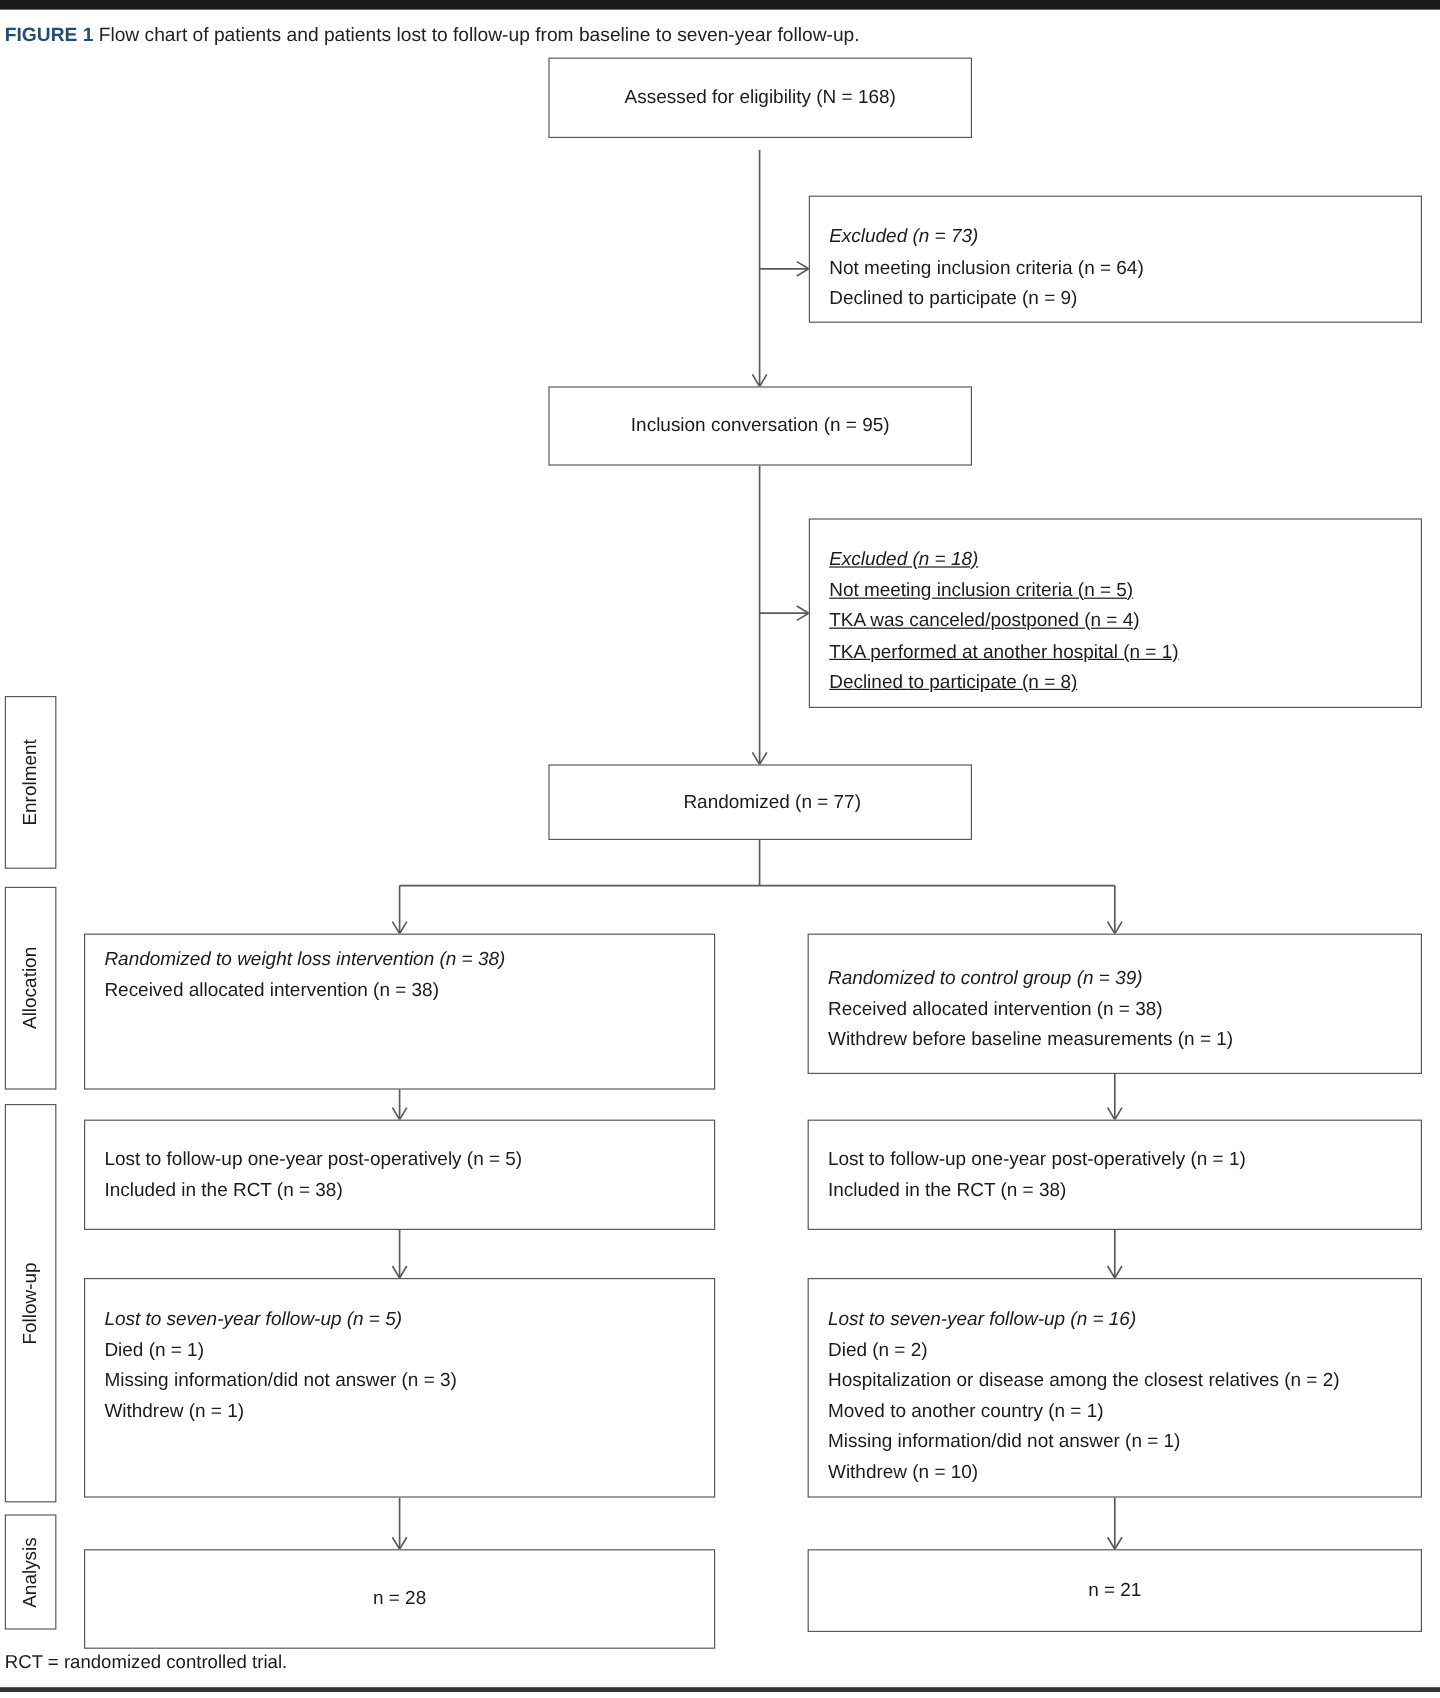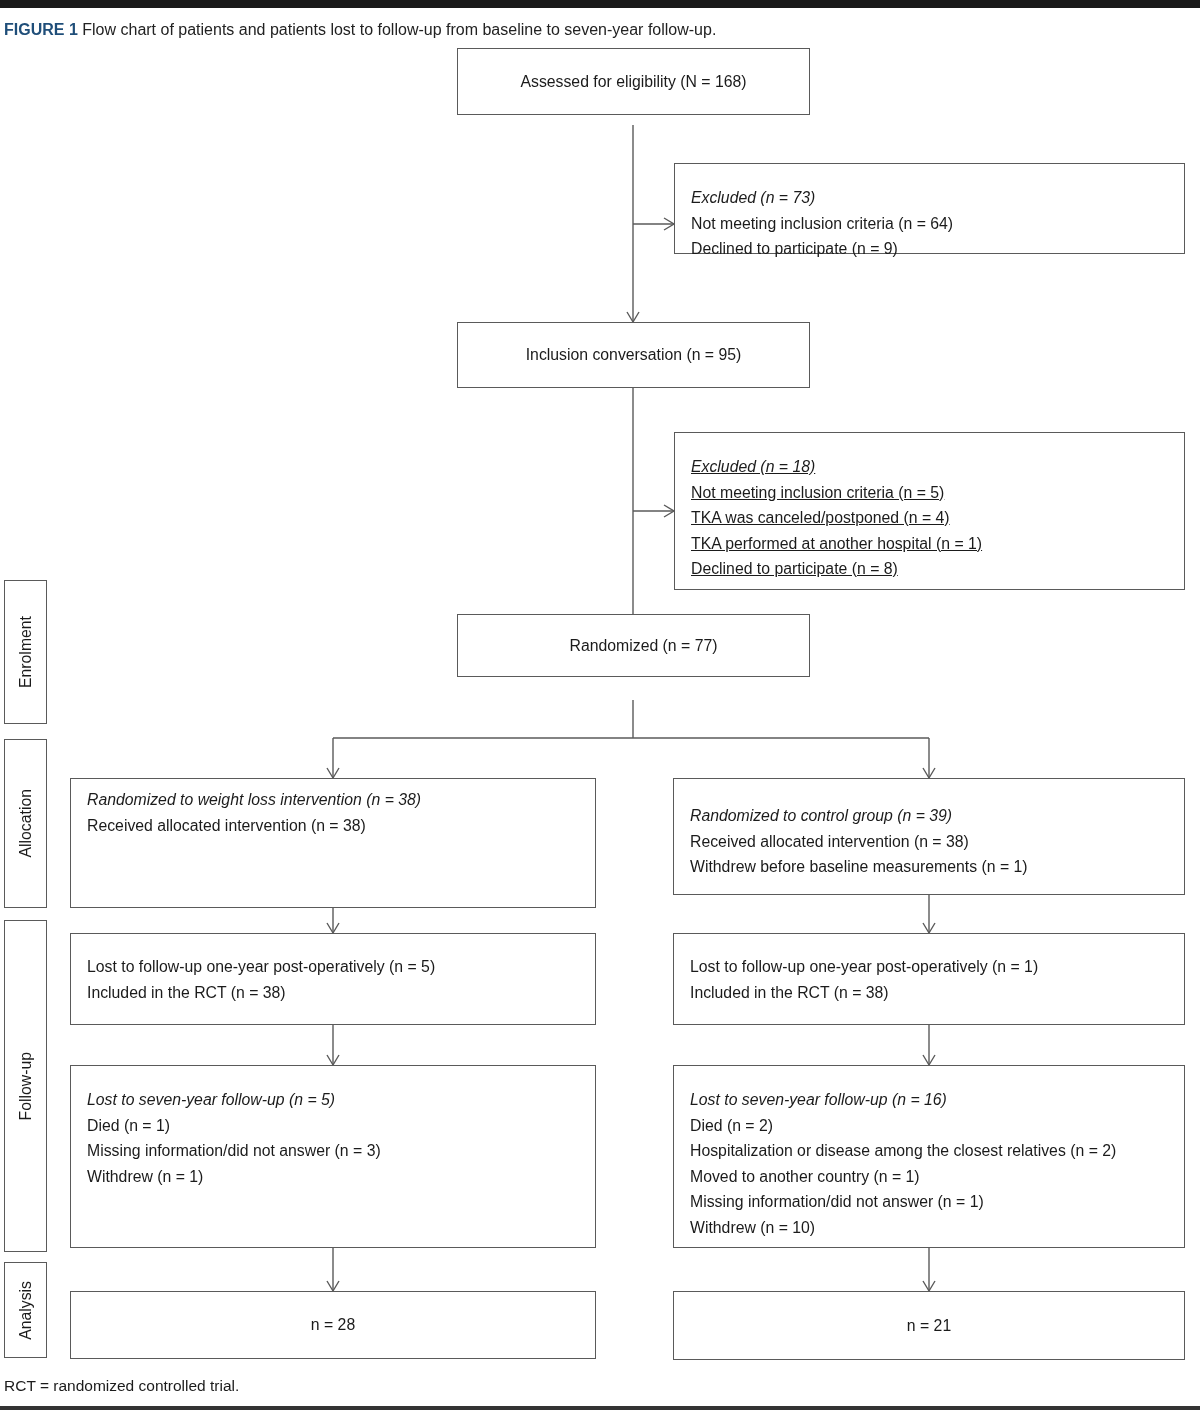--- a/index.html
+++ b/index.html
@@ -107,39 +107,39 @@
     <span>Follow-up</span>
   </div>
   <div class="sidelabel" style="left:4px; top:1262px; width:43px; height:96px;">
     <span>Analysis</span>
   </div>
 
   <div class="box center" style="left:457px; top:48px; width:353px; height:67px;">
     <div class="line">Assessed for eligibility (N = 168)</div>
   </div>
 
-  <div class="box multi" style="left:674px; top:163px; width:511px; height:91px;">
+  <div class="box multi" style="left:674px; top:163px; width:511px; height:106px;">
     <div class="line em">Excluded (n = 73)</div>
     <div class="line">Not meeting inclusion criteria (n = 64)</div>
     <div class="line">Declined to participate (n = 9)</div>
   </div>
 
   <div class="box center" style="left:457px; top:322px; width:353px; height:66px;">
     <div class="line">Inclusion conversation (n = 95)</div>
   </div>
 
   <div class="box multi" style="left:674px; top:432px; width:511px; height:158px;text-decoration:underline;">
     <div class="line em">Excluded (n = 18)</div>
     <div class="line">Not meeting inclusion criteria (n = 5)</div>
     <div class="line">TKA was canceled/postponed (n = 4)</div>
     <div class="line">TKA performed at another hospital (n = 1)</div>
     <div class="line">Declined to participate (n = 8)</div>
   </div>
 
-  <div class="box center" style="left:457px; top:614px; width:353px; height:63px;padding-left:20px;">
+  <div class="box center" style="left:457px; top:637px; width:353px; height:63px;padding-left:20px;">
     <div class="line">Randomized (n = 77)</div>
   </div>
 
   <div class="box multi" style="left:70px; top:778px; width:526px; height:130px; padding-top:8px;">
     <div class="line em">Randomized to weight loss intervention (n = 38)</div>
     <div class="line">Received allocated intervention (n = 38)</div>
   </div>
 
   <div class="box multi" style="left:673px; top:778px; width:512px; height:117px; padding-top:24px;">
     <div class="line em">Randomized to control group (n = 39)</div>
@@ -166,21 +166,21 @@
 
   <div class="box multi" style="left:673px; top:1065px; width:512px; height:183px;">
     <div class="line em">Lost to seven-year follow-up (n = 16)</div>
     <div class="line">Died (n = 2)</div>
     <div class="line">Hospitalization or disease among the closest relatives (n = 2)</div>
     <div class="line">Moved to another country (n = 1)</div>
     <div class="line">Missing information/did not answer (n = 1)</div>
     <div class="line">Withdrew (n = 10)</div>
   </div>
 
-  <div class="box center" style="left:70px; top:1291px; width:526px; height:68px;">
+  <div class="box center" style="left:70px; top:1291px; width:526px; height:83px;">
     <div class="line">n = 28</div>
   </div>
 
   <div class="box center" style="left:673px; top:1291px; width:512px; height:69px;">
     <div class="line">n = 21</div>
   </div>
 
   <div class="footnote">RCT = randomized controlled trial.</div>
   <div class="bottomrule"></div>
 

